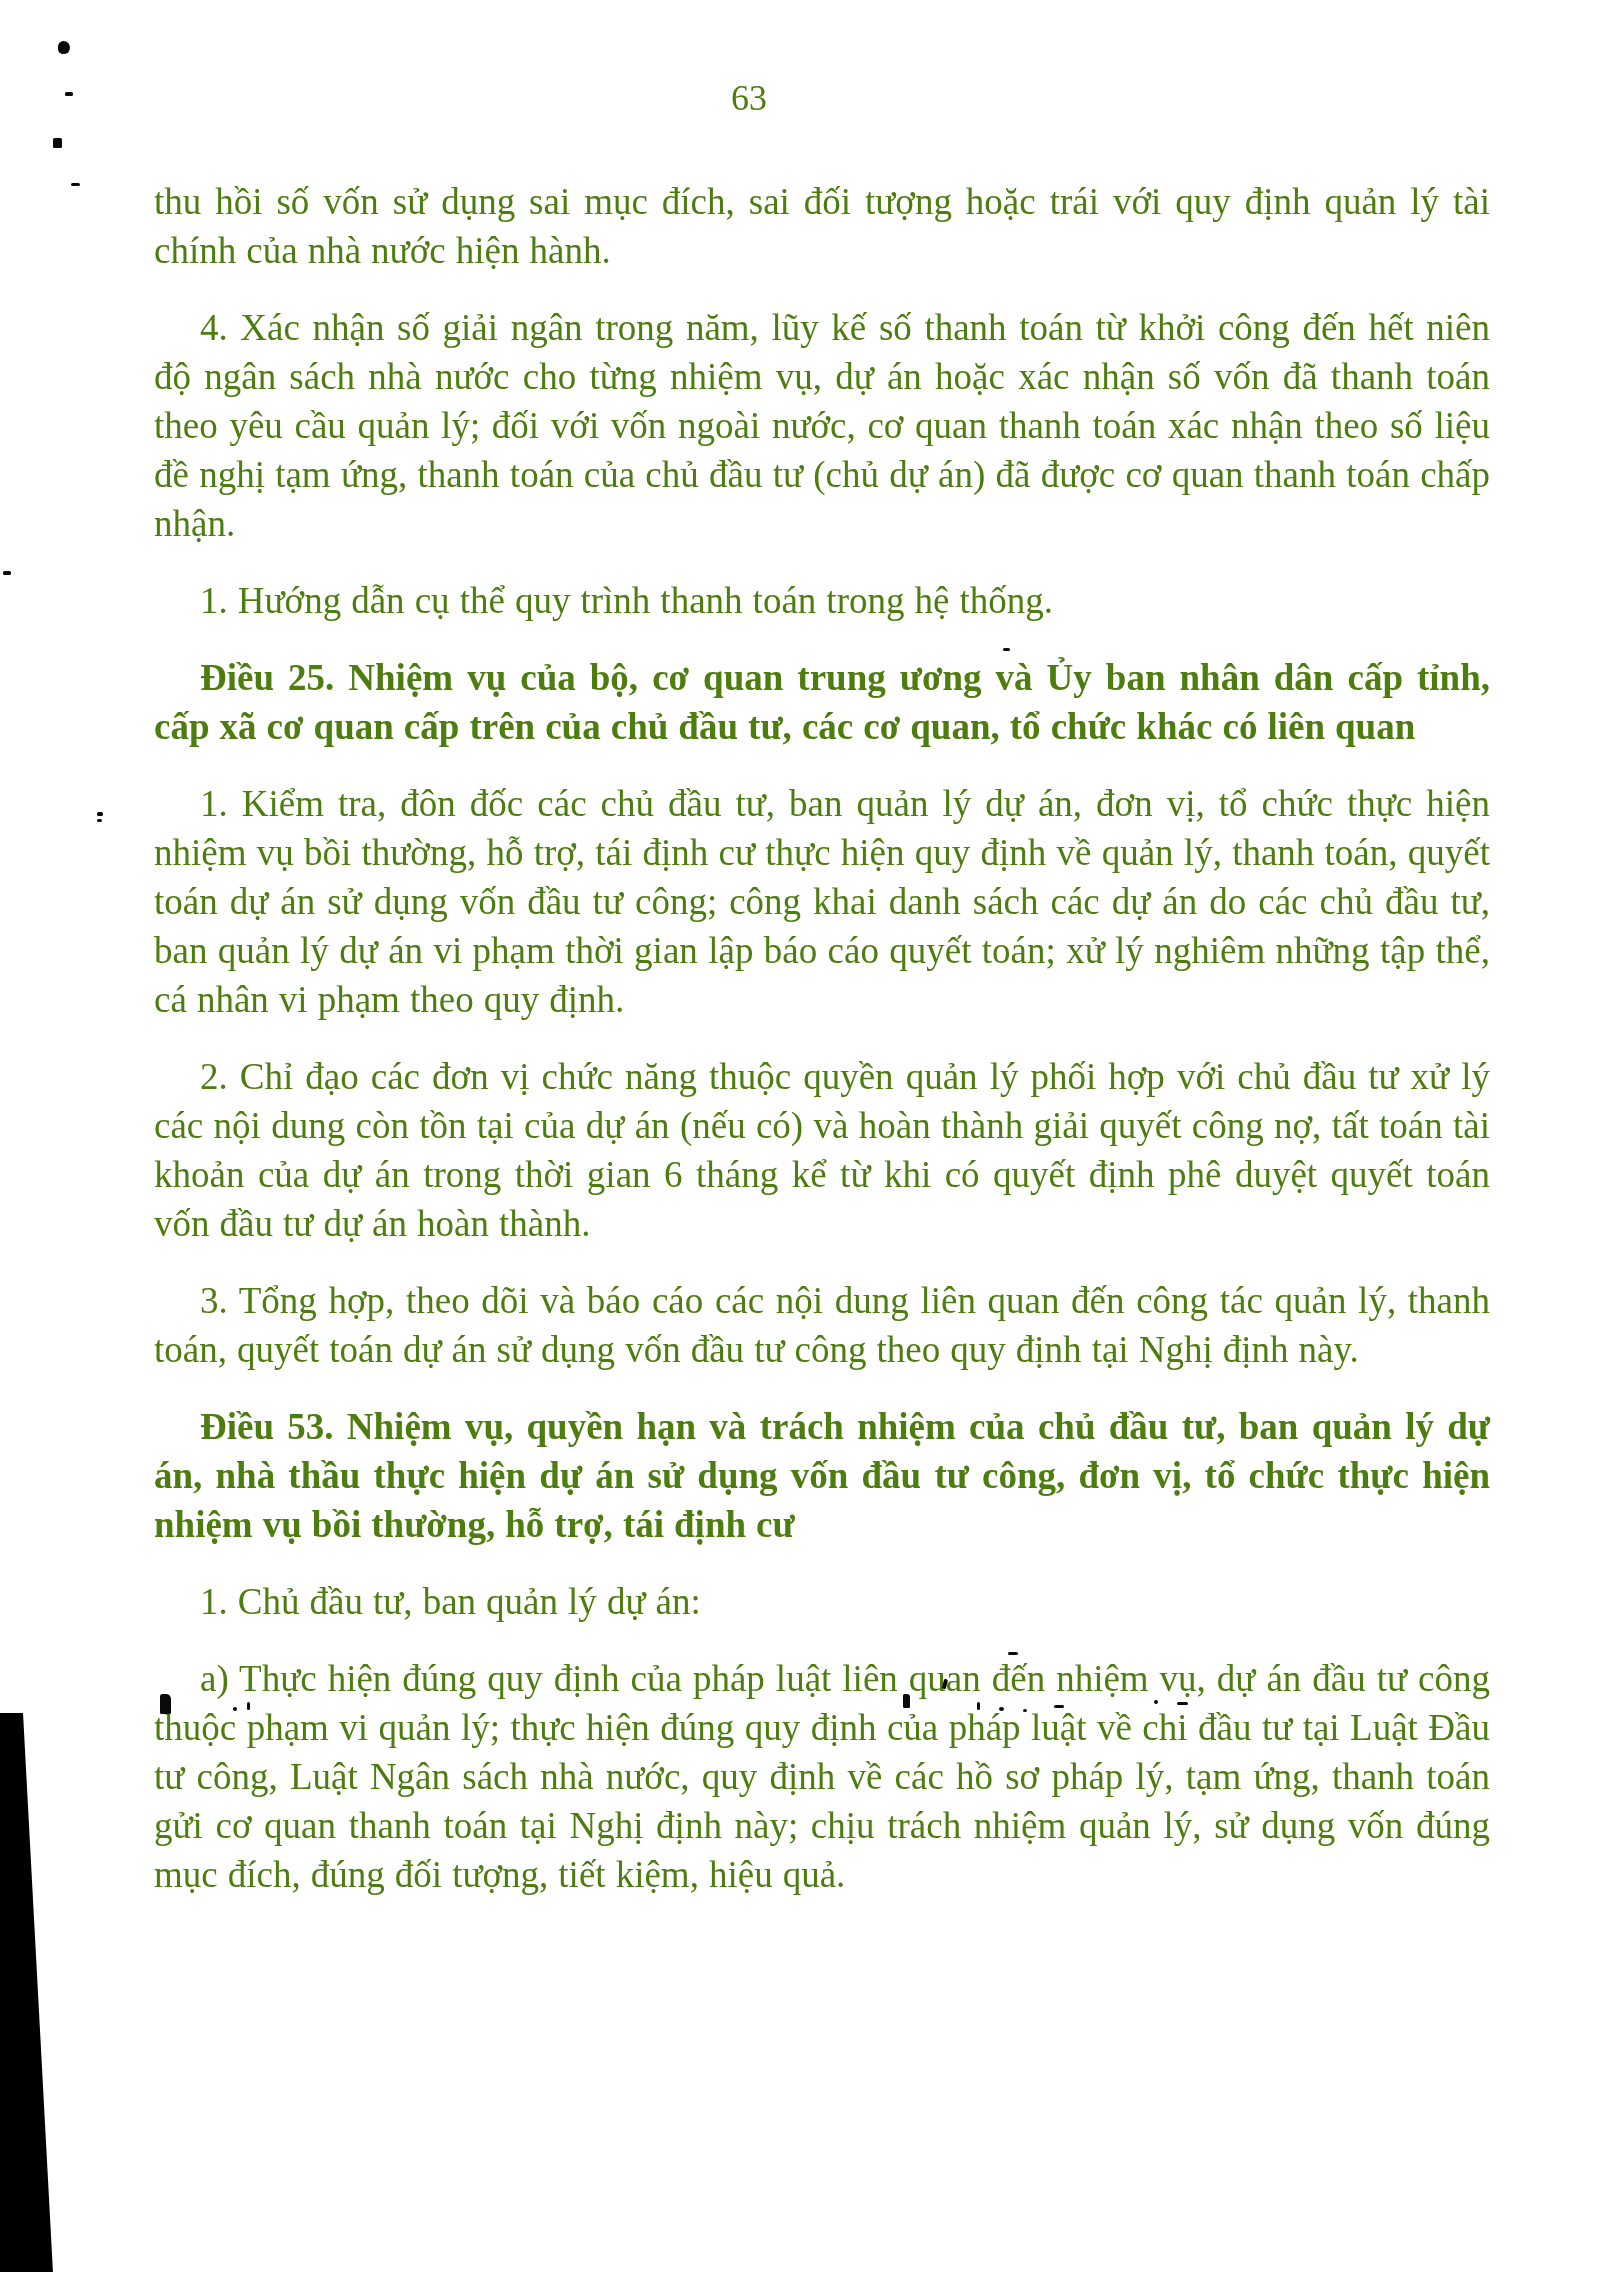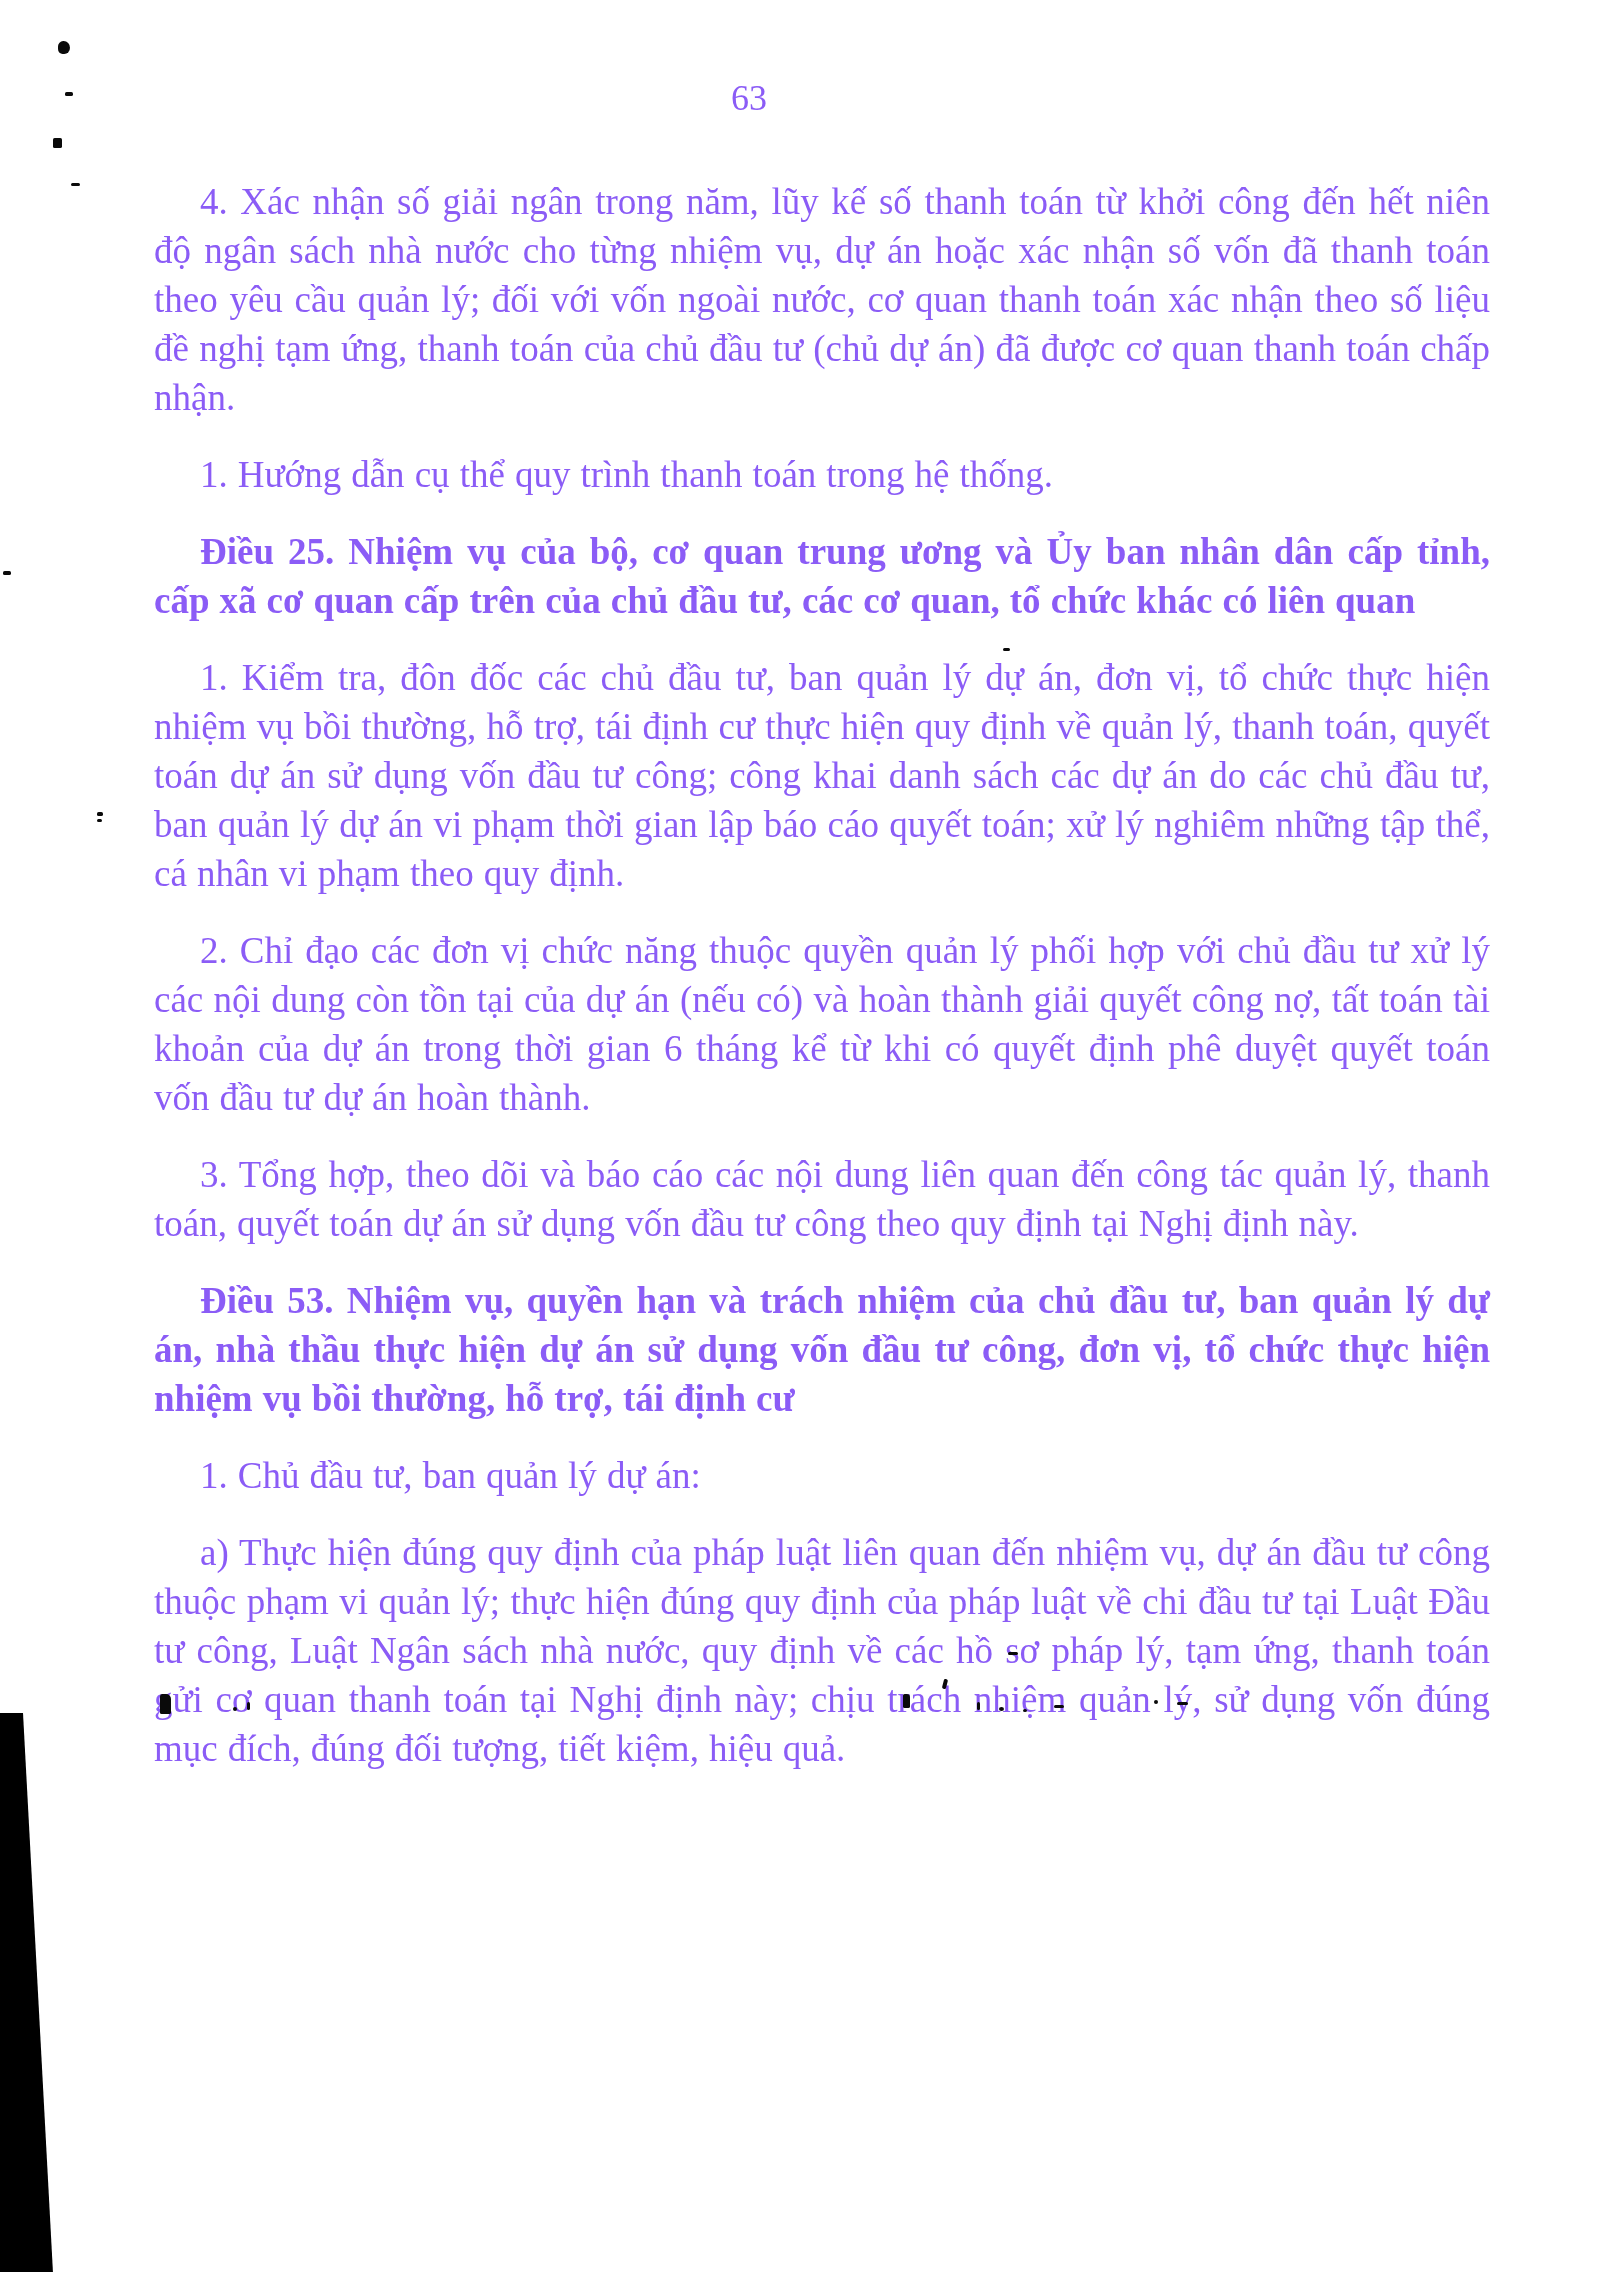--- a/index.html
+++ b/index.html
@@ -7,21 +7,21 @@
     padding: 0;
     background: #ffffff;
   }
   .page {
     position: relative;
     width: 1498px;
     height: 2273px;
     background: #ffffff;
     overflow: hidden;
     font-family: "Liberation Serif", "DejaVu Serif", serif;
-    color: #8b5cf6;
+    color: #4d7c0f;
   }
   .page-number {
     position: absolute;
     top: 79px;
     left: 0;
     width: 100%;
     text-align: center;
     font-size: 36px;
     line-height: 39px;
   }
@@ -81,20 +81,21 @@
   }
 </style>
 </head>
 <body>
 
 <div class="page">
 
   <div class="page-number">63</div>
 
   <div class="content">
+    <p class="para cont">thu hồi số vốn sử dụng sai mục đích, sai đối tượng hoặc trái với quy định quản lý tài chính của nhà nước hiện hành.</p>
     <p class="para">4. Xác nhận số giải ngân trong năm, lũy kế số thanh toán từ khởi công đến hết niên độ ngân sách nhà nước cho từng nhiệm vụ, dự án hoặc xác nhận số vốn đã thanh toán theo yêu cầu quản lý; đối với vốn ngoài nước, cơ quan thanh toán xác nhận theo số liệu đề nghị tạm ứng, thanh toán của chủ đầu tư (chủ dự án) đã được cơ quan thanh toán chấp nhận.</p>
     <p class="para">1. Hướng dẫn cụ thể quy trình thanh toán trong hệ thống.</p>
     <p class="para heading">Điều 25. Nhiệm vụ của bộ, cơ quan trung ương và Ủy ban nhân dân cấp tỉnh, cấp xã cơ quan cấp trên của chủ đầu tư, các cơ quan, tổ chức khác có liên quan</p>
     <p class="para">1. Kiểm tra, đôn đốc các chủ đầu tư, ban quản lý dự án, đơn vị, tổ chức thực hiện nhiệm vụ bồi thường, hỗ trợ, tái định cư thực hiện quy định về quản lý, thanh toán, quyết toán dự án sử dụng vốn đầu tư công; công khai danh sách các dự án do các chủ đầu tư, ban quản lý dự án vi phạm thời gian lập báo cáo quyết toán; xử lý nghiêm những tập thể, cá nhân vi phạm theo quy định.</p>
     <p class="para">2. Chỉ đạo các đơn vị chức năng thuộc quyền quản lý phối hợp với chủ đầu tư xử lý các nội dung còn tồn tại của dự án (nếu có) và hoàn thành giải quyết công nợ, tất toán tài khoản của dự án trong thời gian 6 tháng kể từ khi có quyết định phê duyệt quyết toán vốn đầu tư dự án hoàn thành.</p>
     <p class="para">3. Tổng hợp, theo dõi và báo cáo các nội dung liên quan đến công tác quản lý, thanh toán, quyết toán dự án sử dụng vốn đầu tư công theo quy định tại Nghị định này.</p>
     <p class="para heading">Điều 53. Nhiệm vụ, quyền hạn và trách nhiệm của chủ đầu tư, ban quản lý dự án, nhà thầu thực hiện dự án sử dụng vốn đầu tư công, đơn vị, tổ chức thực hiện nhiệm vụ bồi thường, hỗ trợ, tái định cư</p>
     <p class="para">1. Chủ đầu tư, ban quản lý dự án:</p>
     <p class="para">a) Thực hiện đúng quy định của pháp luật liên quan đến nhiệm vụ, dự án đầu tư công thuộc phạm vi quản lý; thực hiện đúng quy định của pháp luật về chi đầu tư tại Luật Đầu tư công, Luật Ngân sách nhà nước, quy định về các hồ sơ pháp lý, tạm ứng, thanh toán gửi cơ quan thanh toán tại Nghị định này; chịu trách nhiệm quản lý, sử dụng vốn đúng mục đích, đúng đối tượng, tiết kiệm, hiệu quả.</p>
   </div>

